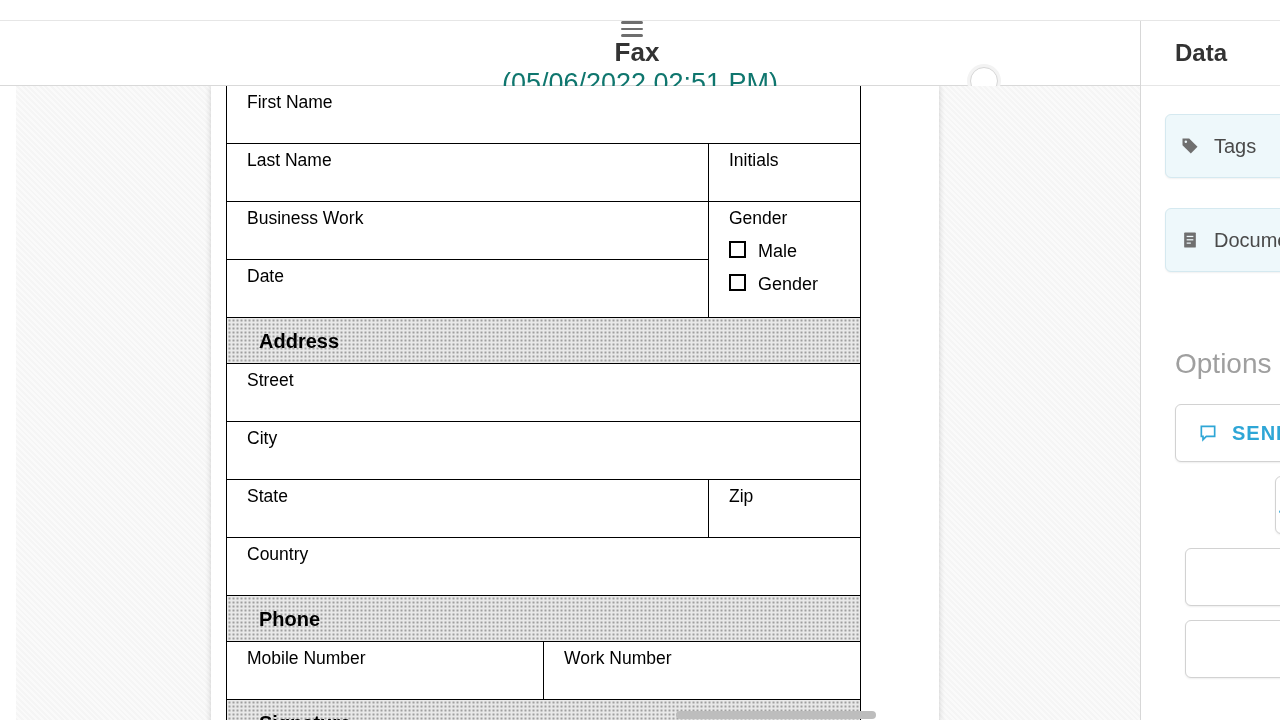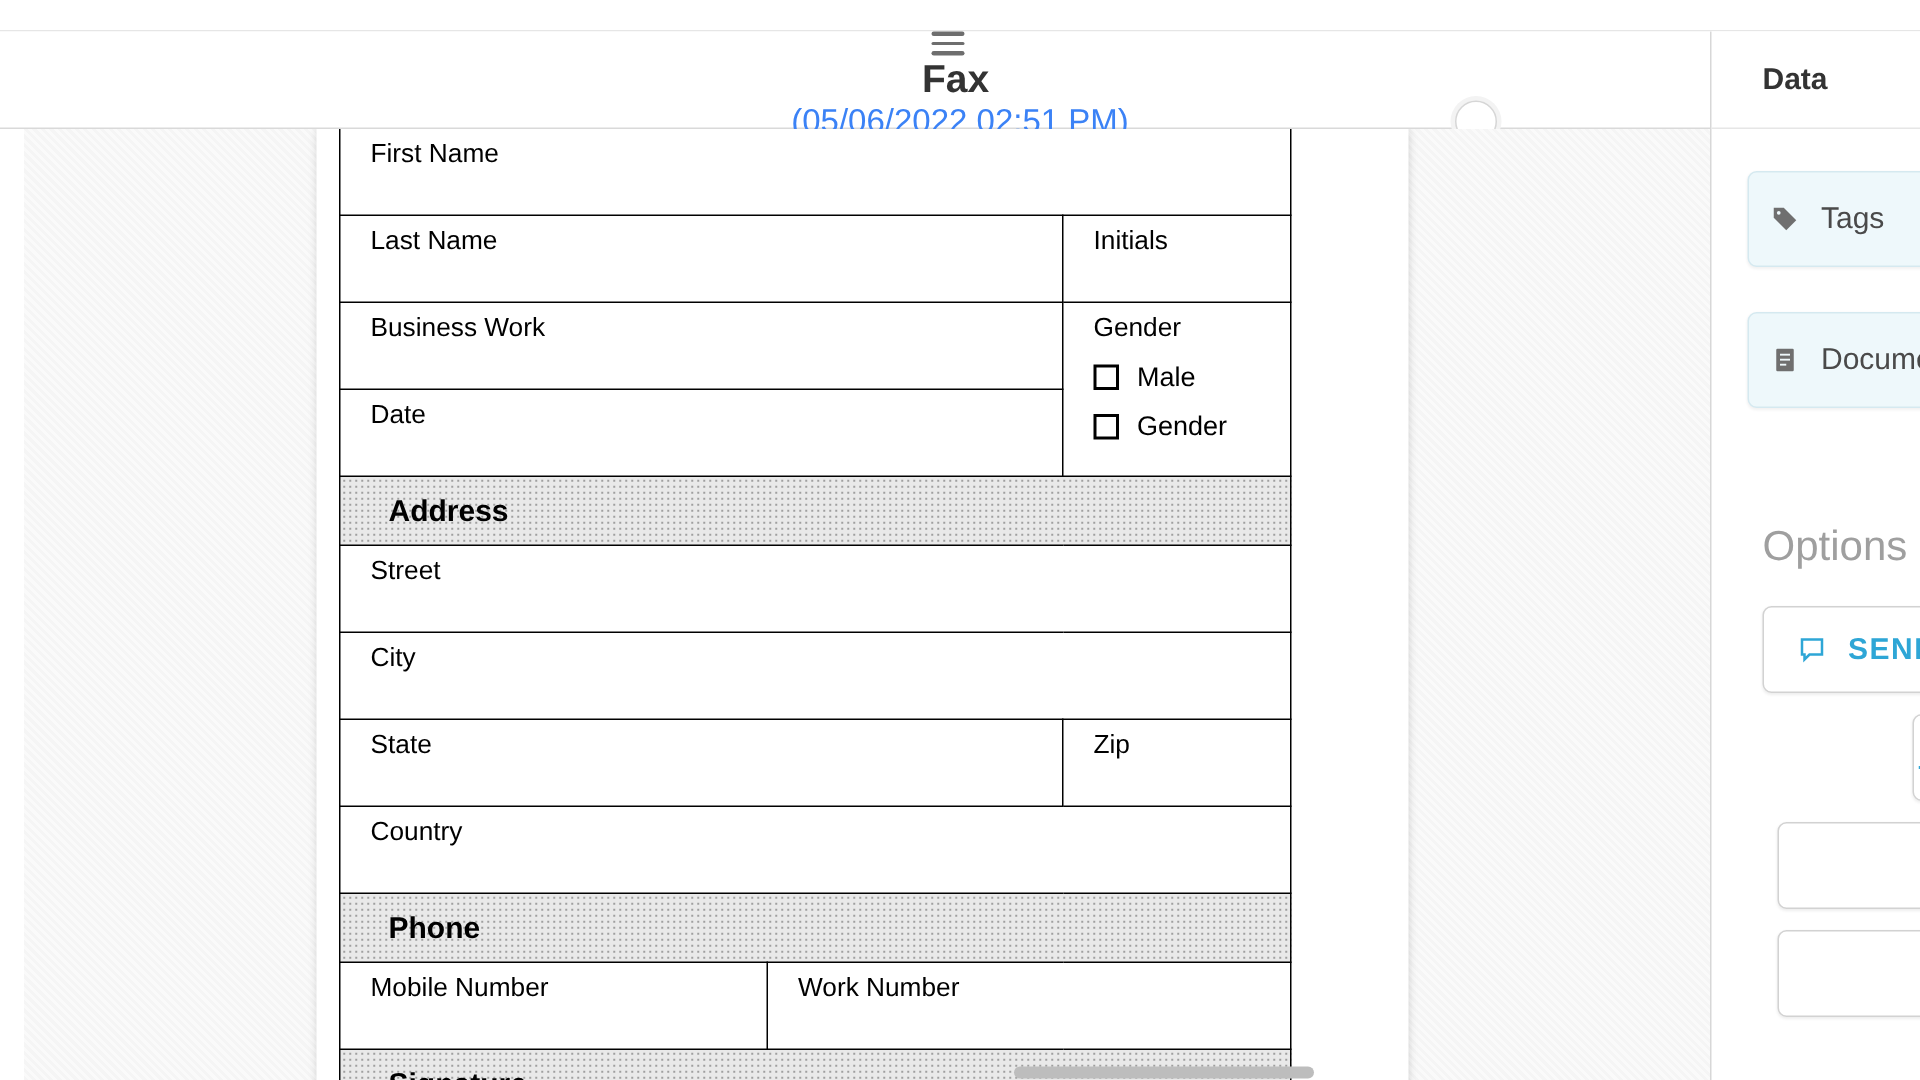--- a/index.html
+++ b/index.html
@@ -7,21 +7,21 @@
   
   .topstrip { height: 21px; border-bottom: 1px solid #e6e6e6; position: relative; }
   
   .header {
     height: 65px; display: flex; align-items: center; padding: 0 14px;
     border-bottom: 1px solid #d9d9d9; position: relative; background: #fff; flex-direction: column;
   }
   .menu-btn { width: 28px; height: 28px; display: flex; flex-direction: column; justify-content: center; gap: 4px; cursor: pointer; margin-right: 10px; }
   .menu-btn span { display: block; height: 2.5px; background: #6e6e6e; border-radius: 2px; width: 22px; }
   .doc-title { font-size: 26px; font-weight: 600; color: #333; margin-right: 6px; }
-  .doc-date { font-size: 22px; color: #3b82f6; }
+  .doc-date { font-size: 27px; color: #0f766e; }
   .header-spacer { flex: 1; }
   .toolbar { display: flex; align-items: center; gap: 14px; padding-right: 8px; }
   .tool-icon { width: 26px; height: 26px; display: flex; align-items: center; justify-content: center; cursor: pointer; color: #8b8b8b; }
   .tool-icon svg { width: 22px; height: 22px; }
   .bubble {
     position: absolute; top: 46px; left: 970px; width: 28px; height: 28px; border-radius: 50%;
     background: #fff; border: 1px solid #d6d6d6; box-shadow: 0 0 0 3px #f3f3f3;
   }
   
   .stage {
@@ -46,31 +46,31 @@
   .form-table td {
     border: 1px solid #000; vertical-align: top; padding: 6px 20px 30px 20px;
     font-size: 17.5px; color: #000;
   }
   .form-table td.firstname { border-top: none; }
   .section-hdr td {
     padding: 12px 20px 10px 32px; font-size: 20px; font-weight: 700;
     background-image: radial-gradient(#9f9f9f 0.9px, transparent 1px);
     background-size: 4px 4px; background-color: #e9e9e9;
   }
-  .checkbox-row { display: flex; align-items: center; gap: 12px; margin-top: 12px; }
+  .checkbox-row { display: flex; gap: 12px; margin-top: 12px; }
   .chk { width: 17px; height: 17px; border: 2px solid #000; display: inline-block; }
   .chk-label { font-size: 18px; }
   .gender-cell { padding-bottom: 14px !important; }
   
   .rightcol {
     position: absolute; top: 21px; left: 1140px; width: 140px; height: 699px;
     border-left: 1px solid #d7d7d7; background: #ffffff;
   }
   .rc-header { height: 65px; display: flex; align-items: center; padding-left: 34px; border-bottom: 1px solid #e6e6e6; }
-  .rc-title { font-size: 20px; font-weight: 600; color: #333; }
+  .rc-title { font-size: 24px; font-weight: 600; color: #333; }
   
   .pill {
     margin-left: 24px; margin-top: 28px; height: 64px; width: 130px;
     border: 1px solid #d5e9f0; background: #eef8fb; border-radius: 6px 0 0 6px;
     box-shadow: 0 1px 2px rgba(0,0,0,.06);
     display: flex; align-items: center; padding-left: 14px; gap: 14px; cursor: pointer;
   }
   .pill + .pill { margin-top: 30px; }
   .pill-icon { width: 20px; height: 20px; color: #6f6f6f; display: flex; align-items: center; justify-content: center; }
   .pill-icon svg { width: 20px; height: 20px; }
@@ -202,21 +202,21 @@
         <td colspan="2">State</td>
         <td>Zip</td>
       </tr>
       <tr>
             <td colspan="3">Country</td>
           </tr>
       <tr class="section-hdr">
             <td colspan="3">Phone</td>
           </tr>
       <tr>
-        <td style="width:285px">Mobile Number</td>
+        <td style="width:317px">Mobile Number</td>
         <td colspan="2">Work Number</td>
       </tr>
       <tr class="section-hdr">
             <td colspan="3">Signature</td>
           </tr>
     </tbody>
       </table>
   </div>
   <div class="vscroll"></div>
   <div class="hscroll"></div>

